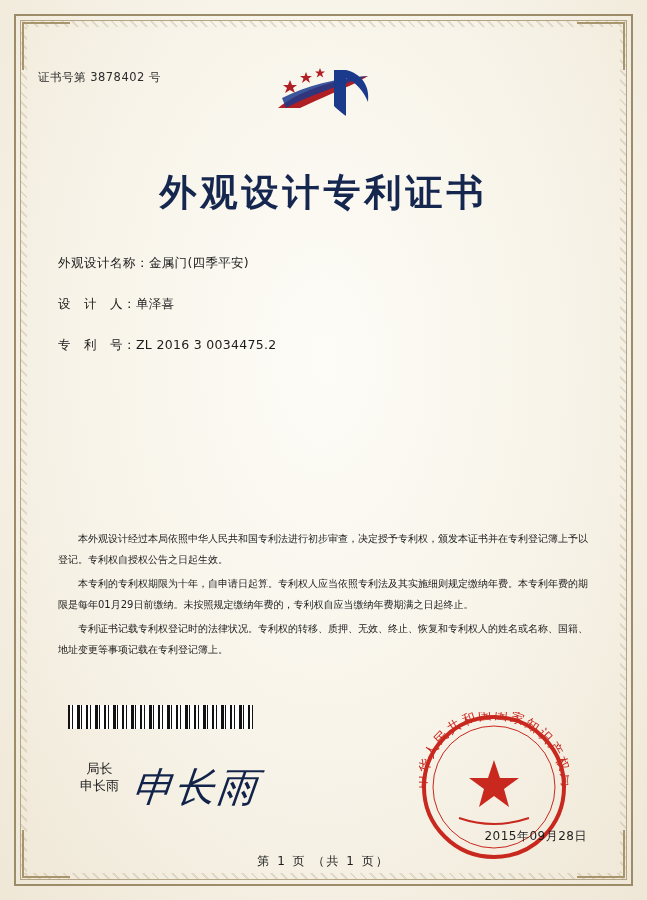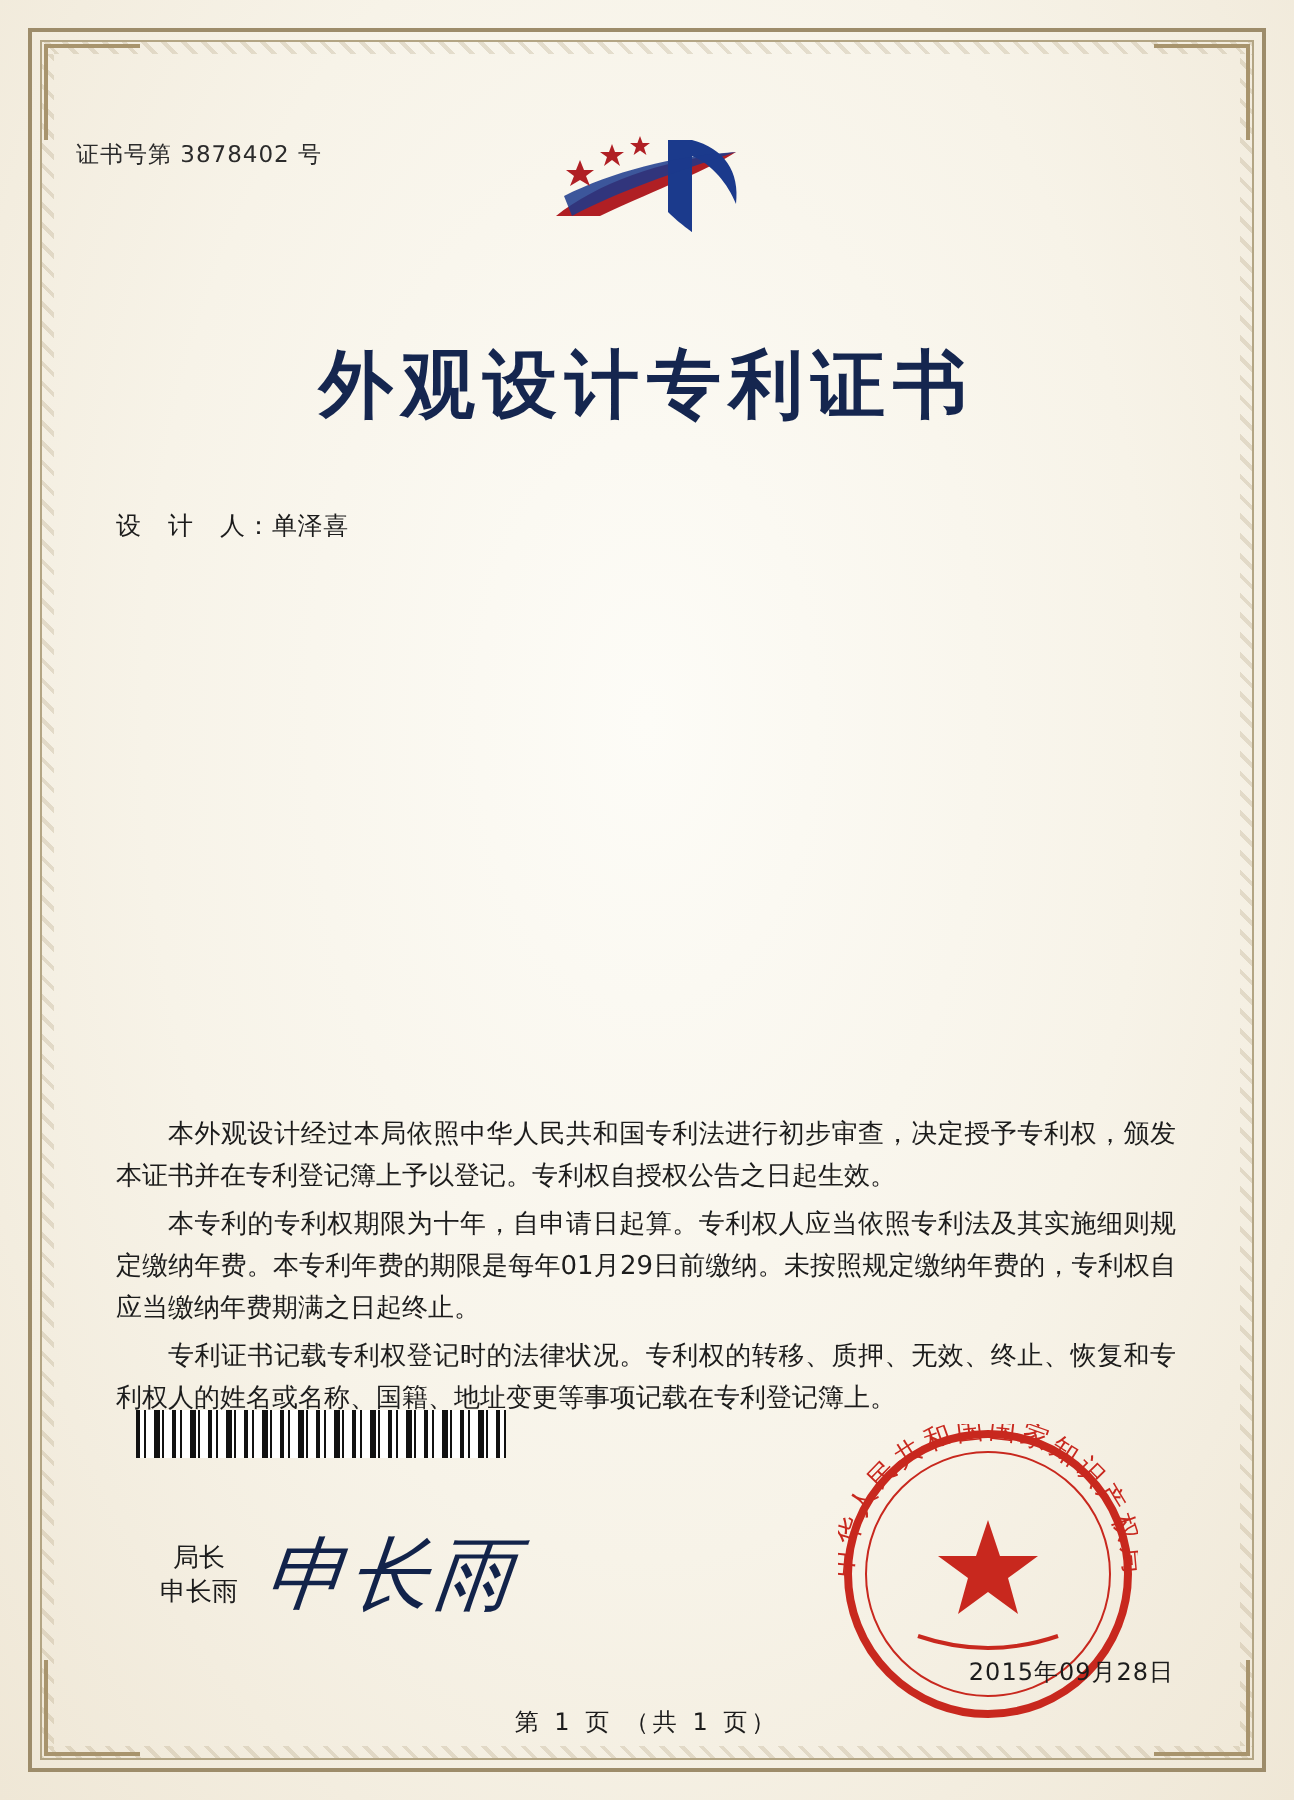--- a/index.html
+++ b/index.html
@@ -113,23 +113,23 @@
     white-space: pre;
     letter-spacing: 0.5px;
   }
   .field-value {
     letter-spacing: 0.3px;
   }
 
   .paragraphs {
     position: absolute;
     left: 58px;
-    top: 557px;
+    top: 528px;
     width: 530px;
-    font-size: 13px;
+    font-size: 10px;
     line-height: 21px;
     color: #1c1c1c;
     text-align: justify;
   }
   .paragraphs p {
     margin: 0 0 3px 0;
     text-indent: 2em;
   }
 
   .barcode {
@@ -142,21 +142,20 @@
       repeating-linear-gradient(90deg,
         #111 0 2px, #fff 2px 4px, #111 4px 5px, #fff 5px 9px,
         #111 9px 12px, #fff 12px 13px, #111 13px 14px, #fff 14px 18px);
   }
 
   .signature-block {
     position: absolute;
     left: 80px;
     top: 760px;
     display: flex;
-    align-items: center;
   }
   .sig-label {
     font-size: 13px;
     line-height: 17px;
     color: #1c1c1c;
     text-align: center;
     margin-right: 14px;
   }
   .sig-hand {
     font-size: 40px;
@@ -234,22 +233,30 @@
         <polygon points="56,10 57.3,13.5 61,13.5 58,15.8 59.2,19.5 56,17.2 52.8,19.5 54,15.8 51,13.5 54.7,13.5"></polygon>
       </g>
     </svg>
   </div>
 
 
   <div class="title">外观设计专利证书</div>
 
   <div class="fields">
     <div class="field-row">
+      <span class="field-label">外观设计名称：</span>
+      <span class="field-value">金属门(四季平安)</span>
+    </div>
+    <div class="field-row">
       <span class="field-label">设　计　人：</span>
       <span class="field-value">单泽喜</span>
+    </div>
+    <div class="field-row">
+      <span class="field-label">专　利　号：</span>
+      <span class="field-value">ZL 2016 3 0034475.2</span>
     </div>
   </div>
 
   <div class="paragraphs">
     <p>本外观设计经过本局依照中华人民共和国专利法进行初步审查，决定授予专利权，颁发本证书并在专利登记簿上予以登记。专利权自授权公告之日起生效。</p>
     <p>本专利的专利权期限为十年，自申请日起算。专利权人应当依照专利法及其实施细则规定缴纳年费。本专利年费的期限是每年01月29日前缴纳。未按照规定缴纳年费的，专利权自应当缴纳年费期满之日起终止。</p>
     <p>专利证书记载专利权登记时的法律状况。专利权的转移、质押、无效、终止、恢复和专利权人的姓名或名称、国籍、地址变更等事项记载在专利登记簿上。</p>
   </div>
 
   <div class="barcode"></div>

